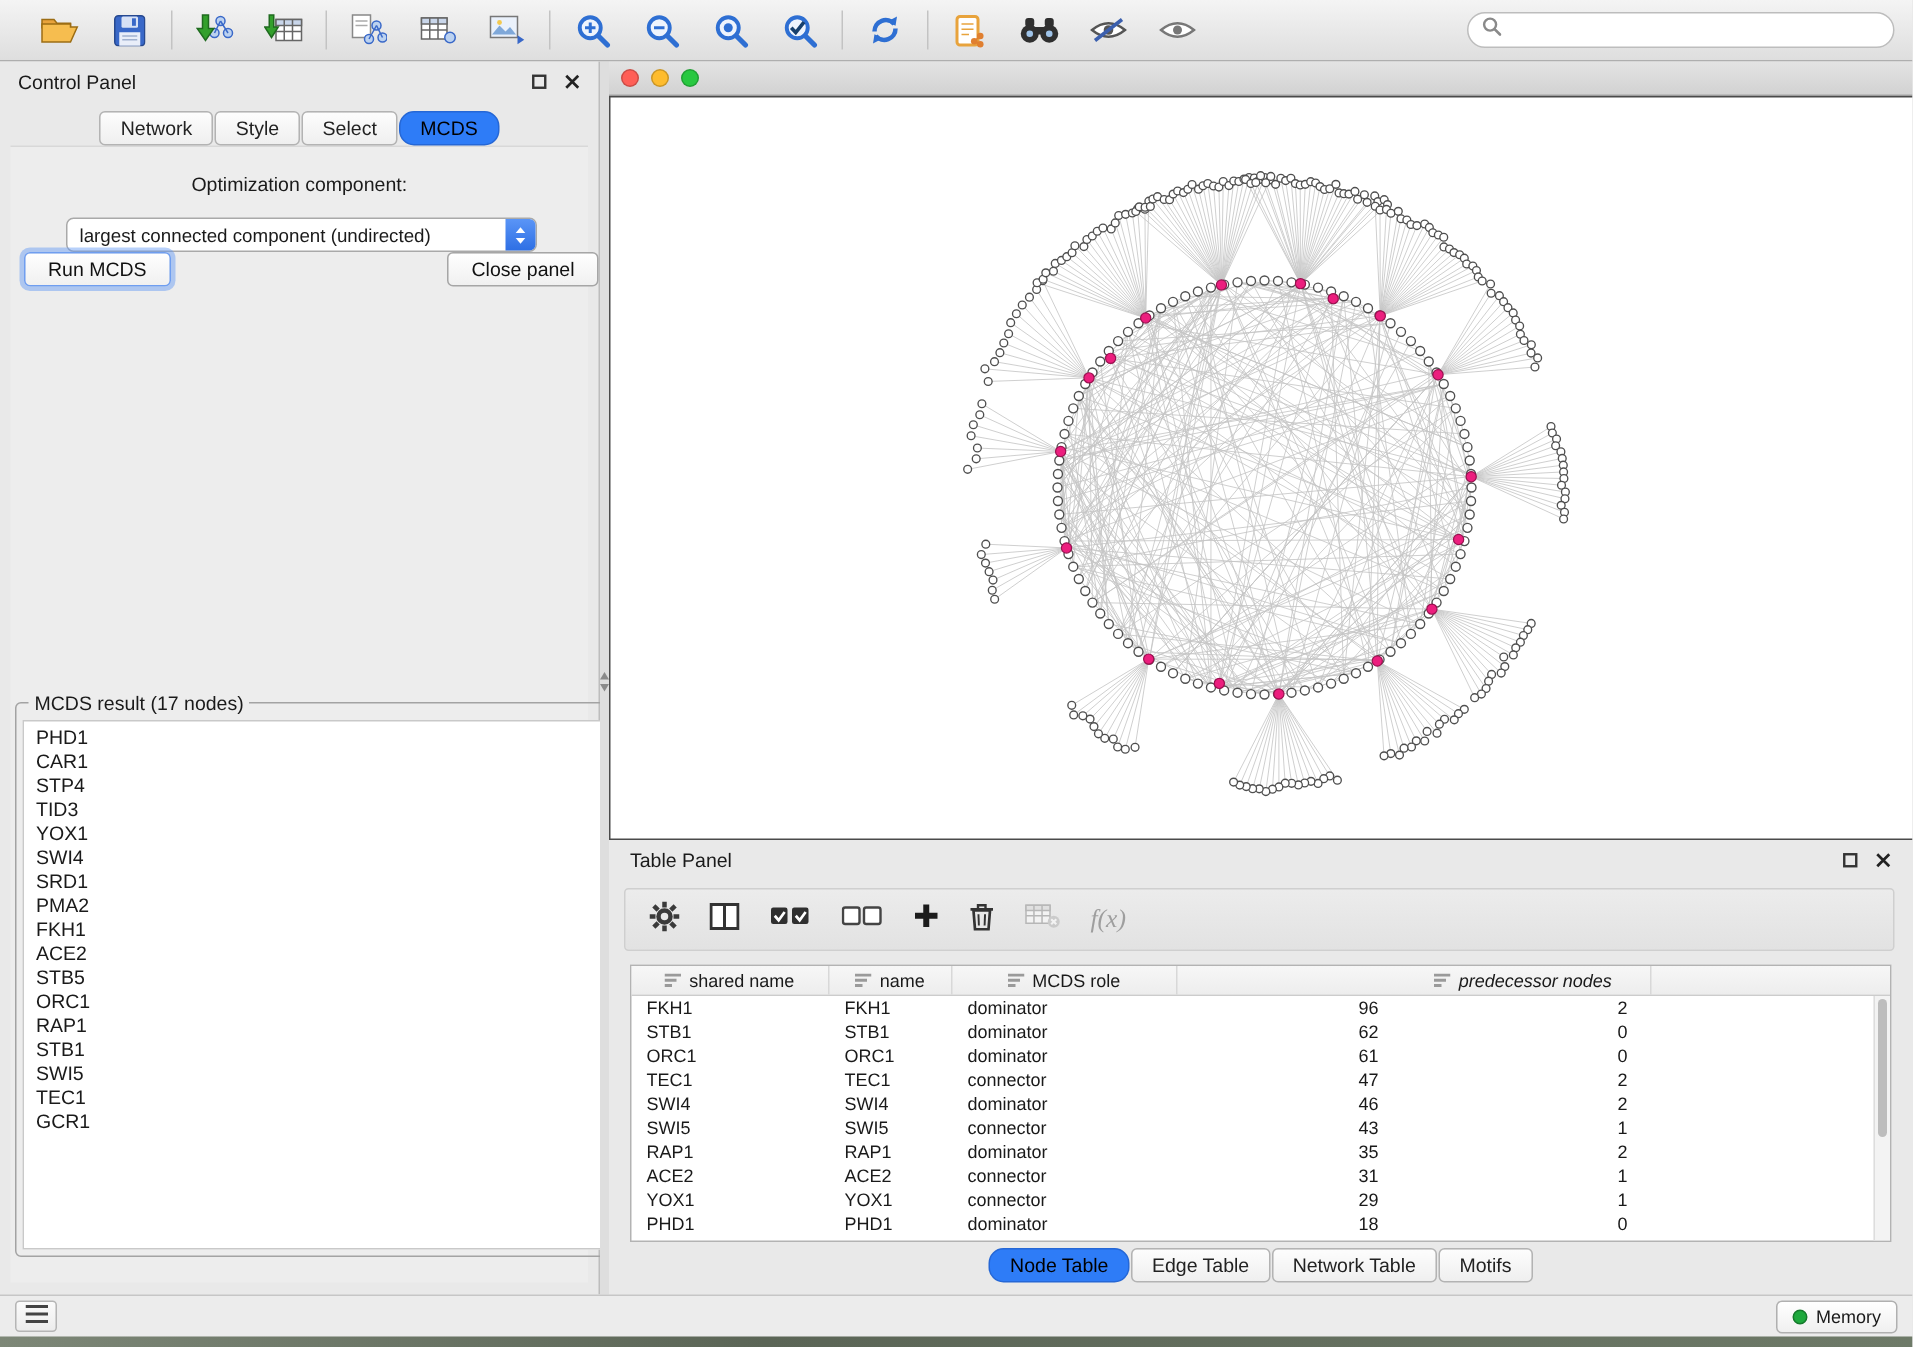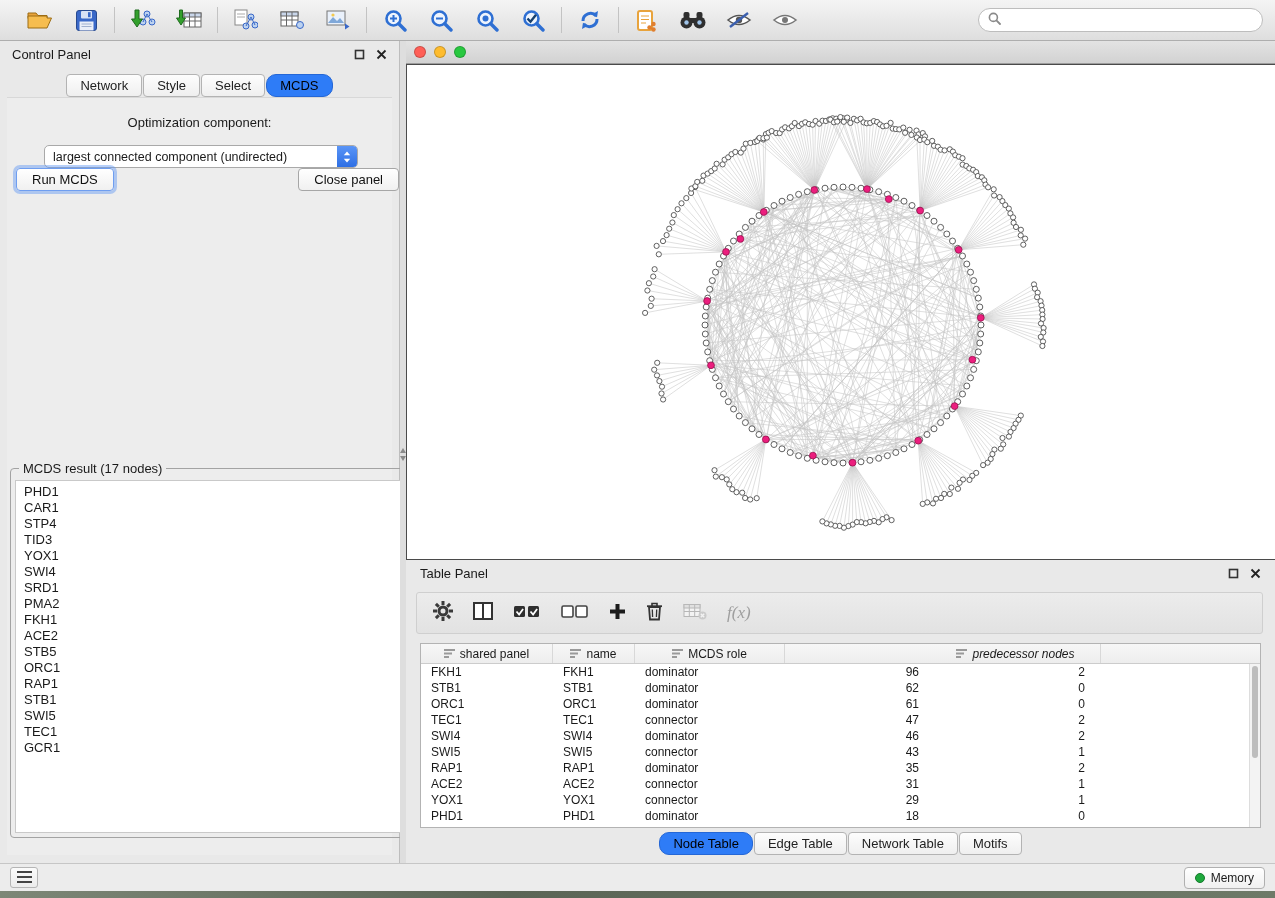--- a/index.html
+++ b/index.html
@@ -1325,21 +1325,21 @@
   </div>
 
   <div class="table-wrap">
     <div class="thead">
       <div class="th th-shared">
         <span><svg width="11" height="9" viewBox="0 0 11 9">
               <rect width="11" height="2" fill="#9a9a9a"></rect>
               <rect y="3.5" width="8" height="2" fill="#9a9a9a"></rect>
               <rect y="7" width="5" height="2" fill="#9a9a9a"></rect>
             </svg></span>
-        <span>shared panel</span>
+        <span>shared name</span>
       </div>
       <div class="th th-name">
         <span><svg width="11" height="9" viewBox="0 0 11 9">
               <rect width="11" height="2" fill="#9a9a9a"></rect>
               <rect y="3.5" width="8" height="2" fill="#9a9a9a"></rect>
               <rect y="7" width="5" height="2" fill="#9a9a9a"></rect>
             </svg></span>
         <span>name</span>
       </div>
       <div class="th th-role">

